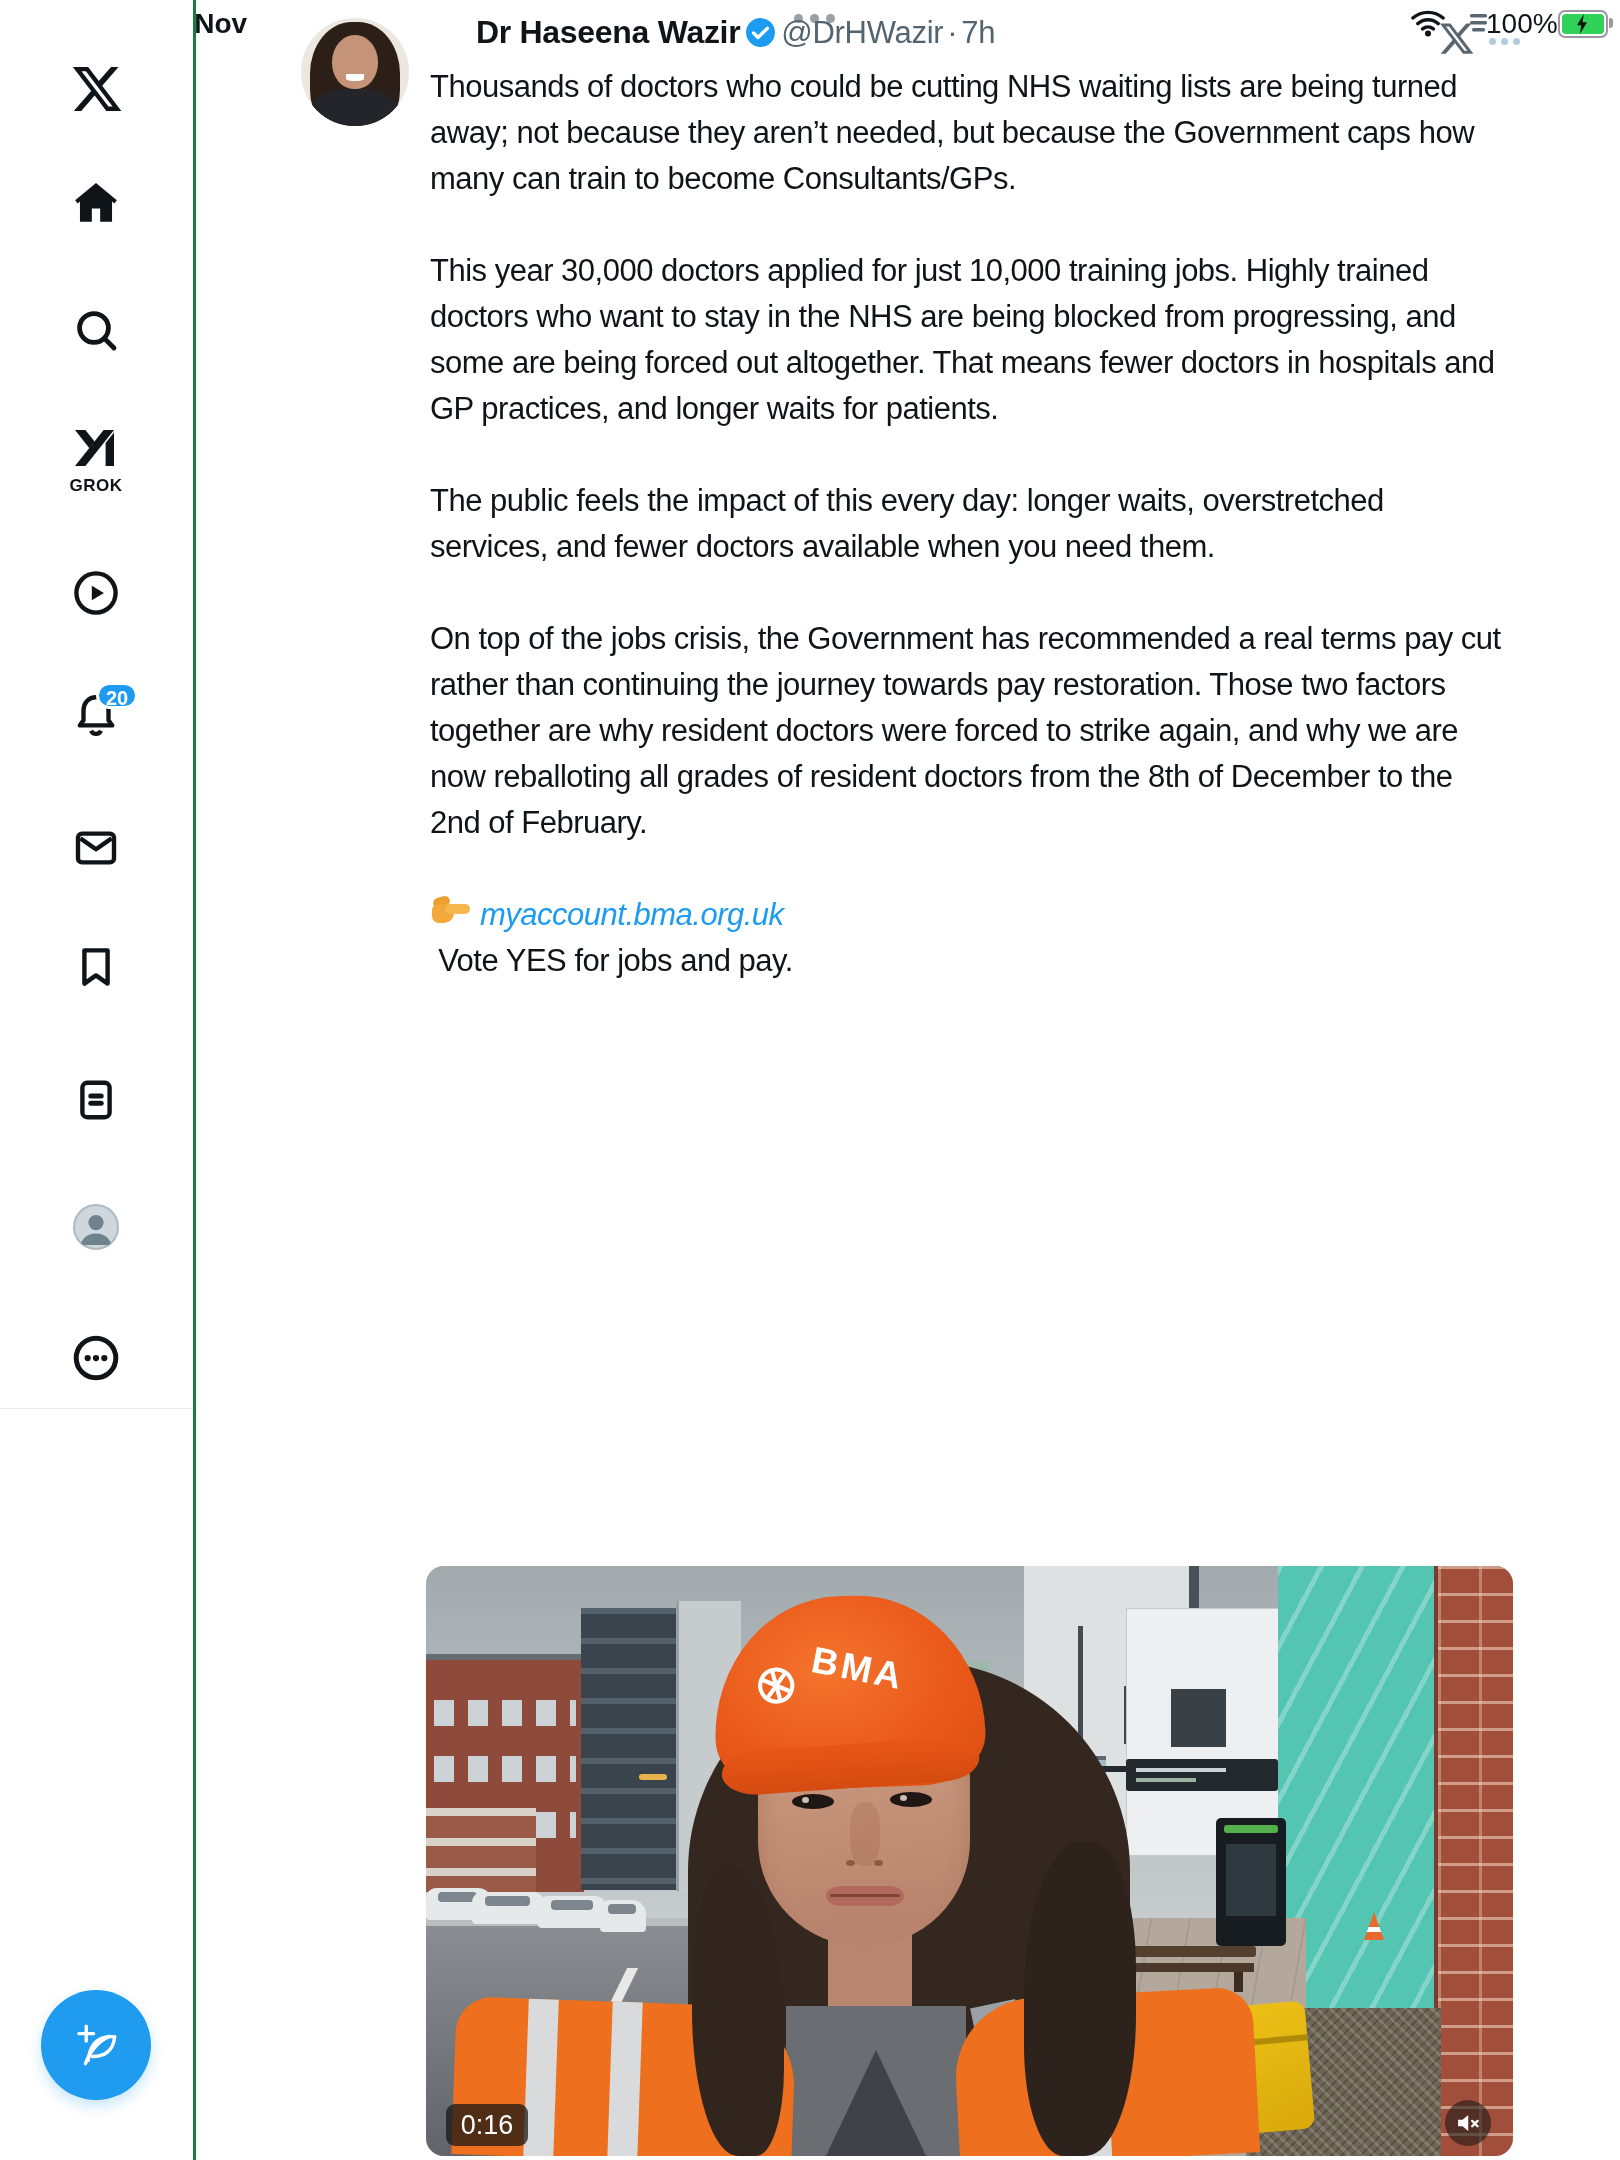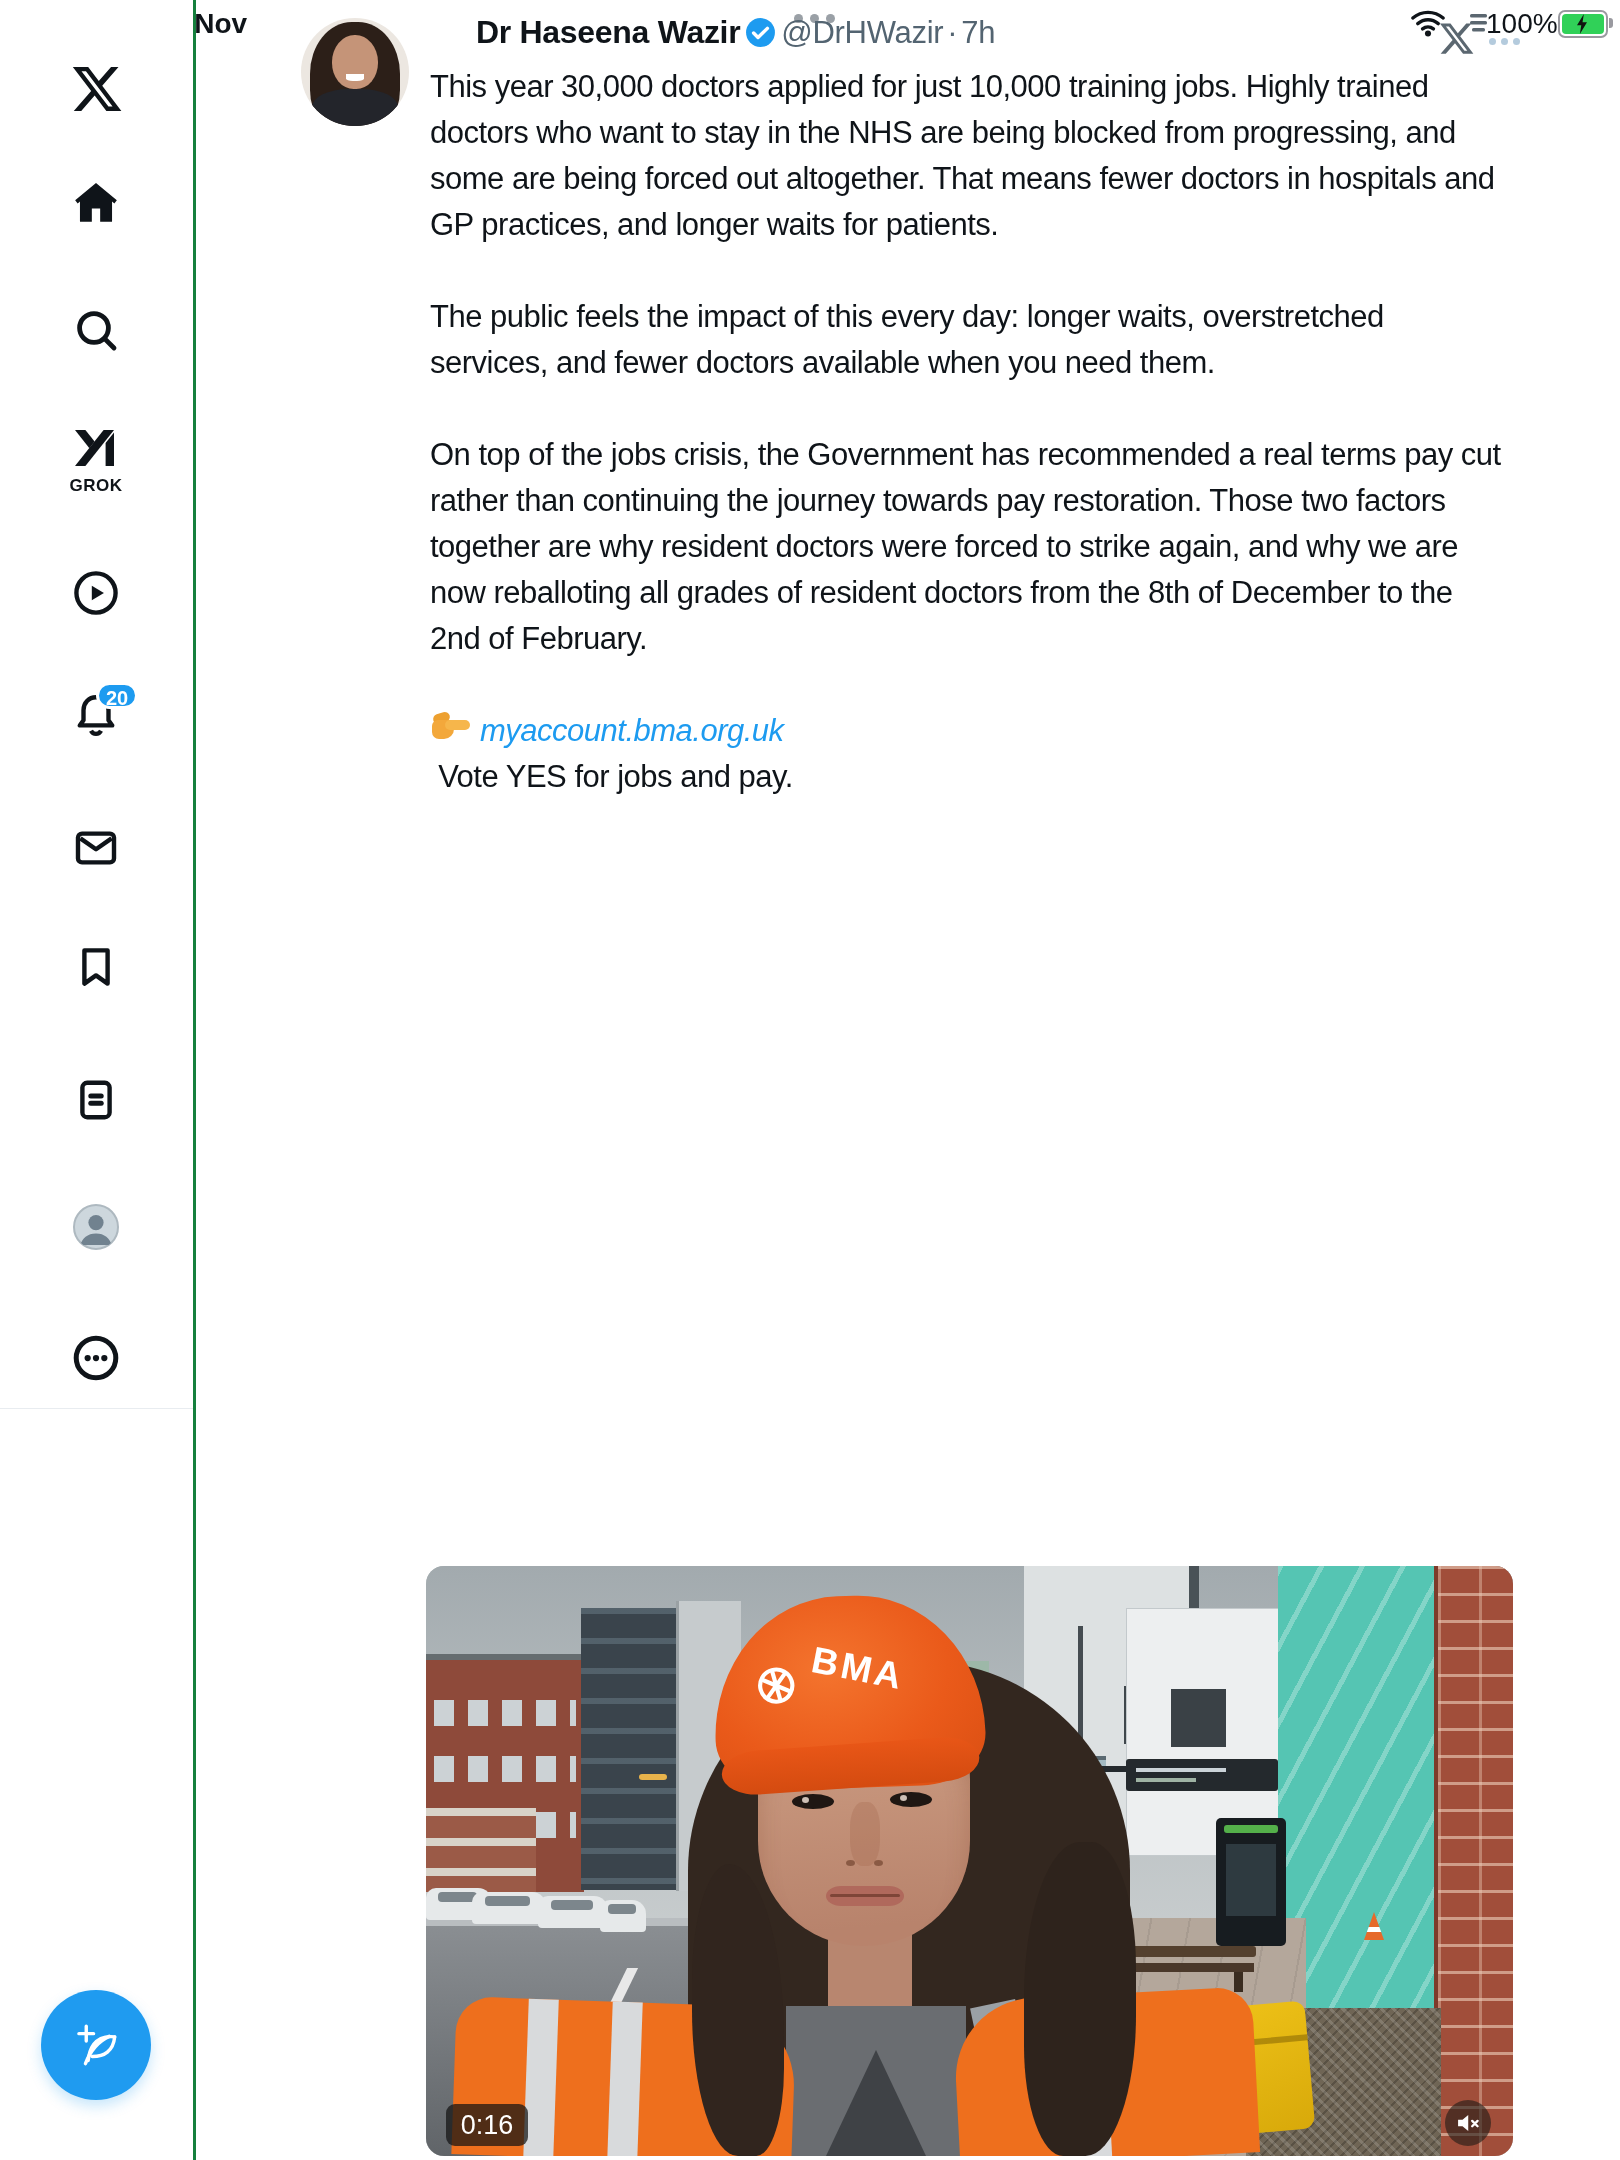--- a/index.html
+++ b/index.html
@@ -335,20 +335,21 @@
         <circle cx="12" cy="12" r="10.5" fill="#1d9bf0"></circle>
         <path d="M7 12.4l3.2 3.2L17 9" fill="none" stroke="#fff" stroke-width="2.5" stroke-linecap="round" stroke-linejoin="round"></path>
       </svg>
   </span>
   <span class="author-meta">@DrHWazir</span>
   <span class="author-meta">·</span>
   <span class="author-meta">7h</span>
 </div>
 
 <div class="abs tweet-text">
+  <p class="para">Thousands of doctors who could be cutting NHS waiting lists are being turned away; not because they aren’t needed, but because the Government caps how many can train to become Consultants/GPs.</p>
   <p class="para">This year 30,000 doctors applied for just 10,000 training jobs. Highly trained doctors who want to stay in the NHS are being blocked from progressing, and some are being forced out altogether. That means fewer doctors in hospitals and GP practices, and longer waits for patients.</p>
   <p class="para">The public feels the impact of this every day: longer waits, overstretched services, and fewer doctors available when you need them.</p>
   <p class="para">On top of the jobs crisis, the Government has recommended a real terms pay cut rather than continuing the journey towards pay restoration. Those two factors together are why resident doctors were forced to strike again, and why we are now reballoting all grades of resident doctors from the 8th of December to the 2nd of February.</p>
   <div class="para">
     <div>
       <span class="hand"><span class="sr">👉</span><span class="thumb"></span><span class="palm"></span><span class="finger"></span></span><a class="link">myaccount.bma.org.uk</a>
     </div>
     <div class="voteline"> Vote YES for jobs and pay.</div>
   </div>
 </div>

